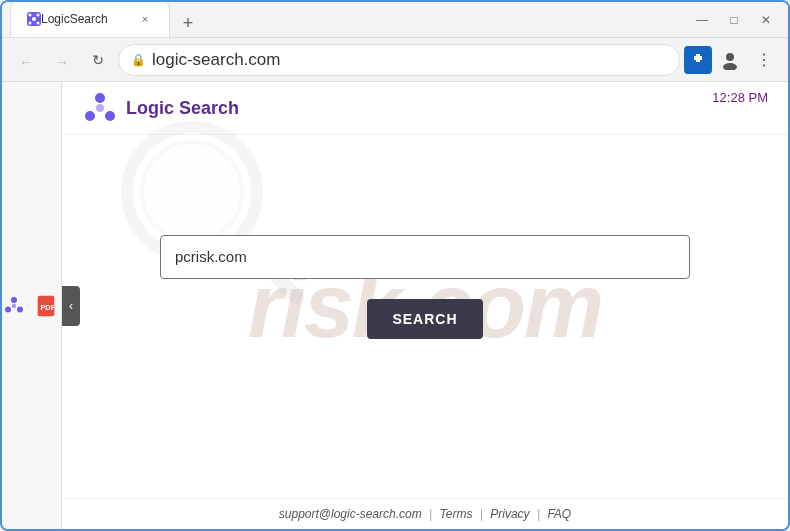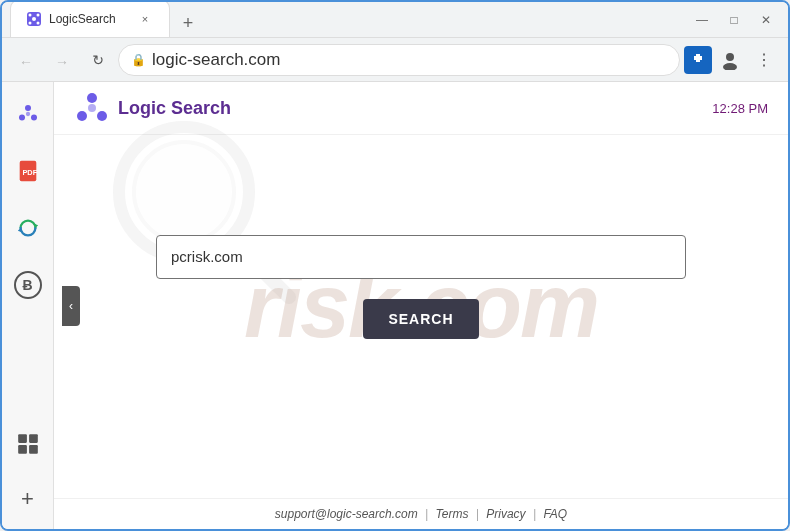--- a/index.html
+++ b/index.html
@@ -33,21 +33,20 @@
       align-items: flex-end;
       height: 100%;
       flex: 1;
     }
     .tab {
       background: #fff;
       border-radius: 8px 8px 0 0;
       padding: 18px 16px;
       display: flex;
       align-items: center;
-      gap: 8px;
       font-size: 12px;
       color: #333;
       height: 30px;
       border: 1px solid #ddd;
       border-bottom: none;
       min-width: 160px;
       max-width: 200px;
     }
     .tab-favicon {
       width: 14px;
@@ -176,28 +175,28 @@
 
     
     .main-layout {
       display: flex;
       flex: 1;
       overflow: hidden;
     }
 
     
     .sidebar {
-      width: 52px;
+      width: 60px;
       background: #f7f7f7;
       border-right: 1px solid #e0e0e0;
       display: flex;
-      flex-direction: column;
+      flex-direction: row;
       align-items: center;
       padding: 12px 0;
-      gap: 17px;
+      gap: 8px;
       flex-shrink: 0;
     }
     .sidebar-icon {
       width: 40px;
       height: 40px;
       border-radius: 8px;
       display: flex;
       align-items: center;
       justify-content: center;
       cursor: pointer;
@@ -270,21 +269,20 @@
       left: 50px;
       width: 200px;
       height: 200px;
       pointer-events: none;
       opacity: 0.12;
     }
 
     
     .page-header {
       display: flex;
-      align-items: center;
       justify-content: space-between;
       padding: 8px 20px;
       border-bottom: 1px solid #f0f0f0;
       flex-shrink: 0;
     }
     .logo-area {
       display: flex;
       align-items: center;
       gap: 8px;
     }

